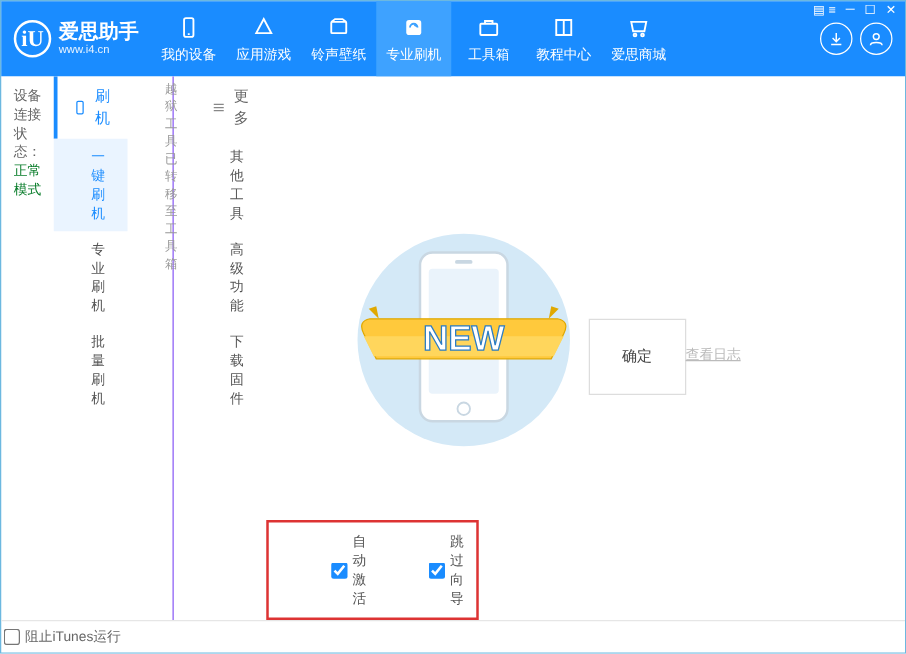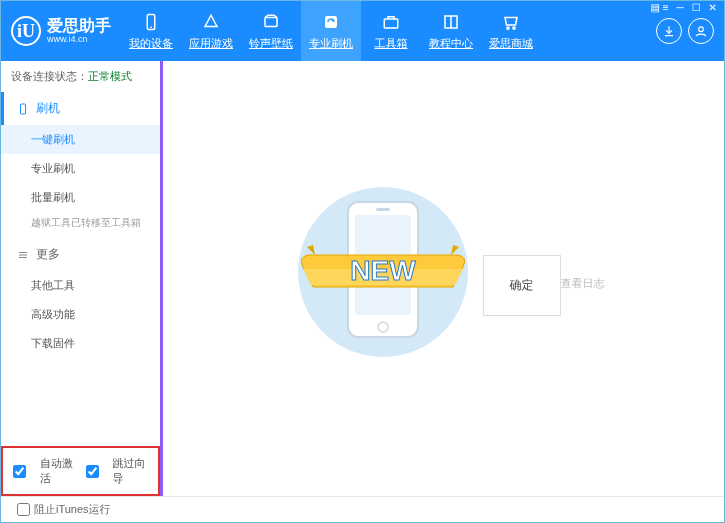--- a/index.html
+++ b/index.html
@@ -5,56 +5,56 @@
   * { box-sizing: border-box; margin: 0; padding: 0; }
   body { font-family: "Microsoft YaHei", Arial, sans-serif; font-size: 12px; color: #333; }
   .app { width: 725px; height: 523px; border: 1px solid #6cb8e0; display: flex; flex-direction: column; background: #fff; }
   
   
   .header { height: 60px; background: #1a8cff; display: flex; align-items: center; color: #fff; }
   .logo-area { width: 120px; display: flex; align-items: center; padding-left: 10px; }
   .logo-circle { width: 30px; height: 30px; border: 2px solid #fff; border-radius: 50%; display: flex; align-items: center; justify-content: center; font-size: 18px; font-weight: bold; margin-right: 6px; font-family: Liberation Serif, serif; }
   .logo-text { font-size: 16px; font-weight: bold; line-height: 1; }
   .logo-url { font-size: 9px; opacity: 0.9; }
-  .nav { display: flex; flex: 1; height: 100%; text-decoration: underline; }
+  .nav { display: flex; flex: 1; height: 100%; }
   .nav-item { width: 60px; display: flex; flex-direction: column; align-items: center; justify-content: center; cursor: pointer; }
   .nav-item.active { background: #3ea2ff; }
   .nav-icon { width: 20px; height: 20px; margin-bottom: 4px; display: flex; align-items: center; justify-content: center; }
   .nav-label { font-size: 11px; }
   .header-right { display: flex; align-items: center; padding-right: 10px; gap: 6px; }
   .win-controls { position: absolute; top: 2px; right: 8px; display: flex; gap: 8px; font-size: 10px; color: #fff; }
   .win-controls span { cursor: pointer; }
   .circ-btn { width: 26px; height: 26px; border: 1.5px solid #fff; border-radius: 50%; display: flex; align-items: center; justify-content: center; cursor: pointer; }
   
   
   .body { flex: 1; display: flex; overflow: hidden; }
-  .sidebar { width: 162px; border-right: 3px solid #8b5cf6; display: flex; flex-direction: column; }
+  .sidebar { width: 138px; border-right: 1px solid #8b5cf6; display: flex; }
   .conn-status { padding: 8px 10px; font-size: 11px; color: #666; }
   .conn-status .val { color: #0a7d2b; }
   .side-group { }
   .side-head { padding: 8px 12px; display: flex; align-items: center; gap: 6px; color: #666; font-size: 12px; border-left: 3px solid transparent; }
   .side-head.blue { color: #1a8cff; border-left-color: #1a8cff; }
   .side-head .group-icon { width: 14px; height: 14px; display: inline-flex; align-items: center; justify-content: center; }
   .side-items { }
   .side-item { padding: 7px 12px 7px 30px; font-size: 11px; color: #555; cursor: pointer; }
   .side-item.active { background: #eaf4ff; color: #1a8cff; }
   .jailbreak-note { margin: 4px 12px 8px 30px; font-size: 10px; color: #999; line-height: 1.4; }
   .checkbox-row { margin-top: auto; padding: 8px 10px; font-size: 11px; display: flex; gap: 10px; border: 2px solid #d33; }
-  .checkbox-row label { display: flex; align-items: center; gap: 14px; color: #555; cursor: pointer; }
+  .checkbox-row label { display: flex; align-items: center; gap: 4px; color: #555; cursor: pointer; margin-left: 40px; }
   .checkbox-row input { accent-color: #1a8cff; }
   
   
   .main { flex: 1; display: flex; flex-direction: row; align-items: center; justify-content: center; position: relative; }
   .phone-illus { margin-top: -10px; }
   .success-text { margin-top: 18px; font-size: 15px; color: #333; letter-spacing: 1px; }
   .ok-btn { margin-top: 14px; padding: 21px 26px; border: 1px solid #ddd; background: #fff; cursor: pointer; font-size: 12px; color: #444; }
-  .log-link { margin-top: 10px; font-size: 11px; color: #bbb; cursor: pointer; }
-  
-  
-  .footer { height: 26px; border-top: 1px solid #e6e6e6; display: flex; align-items: center; padding: 0 16px; font-size: 11px; color: #666; }
+  .log-link { margin-top: 10px; font-size: 11px; color: #bbb; cursor: pointer; text-decoration: underline; }
+  
+  
+  .footer { height: 26px; border-top: 1px solid #e6e6e6; display: flex; align-items: center; padding: 0 2px; font-size: 11px; color: #666; }
   .footer-left { display: flex; align-items: center; gap: 4px; }
   .footer-right { margin-left: auto; display: flex; align-items: center; gap: 14px; }
   .footer-right span { cursor: pointer; }
 </style>
 </head>
 <body>
 
 <div class="app">
   <div class="win-controls">
     <span>▤ ≡</span>

